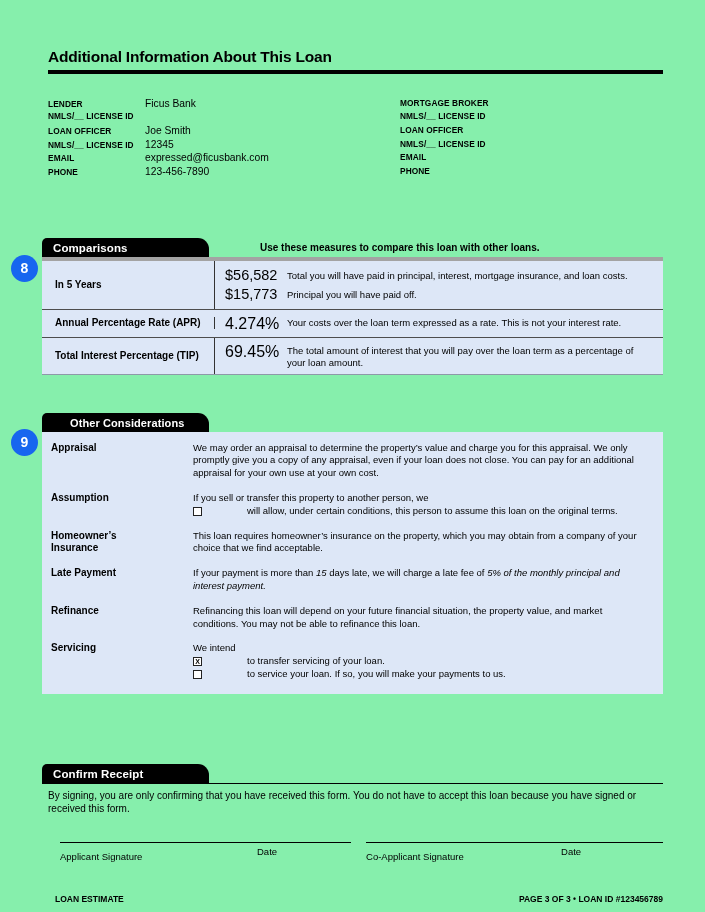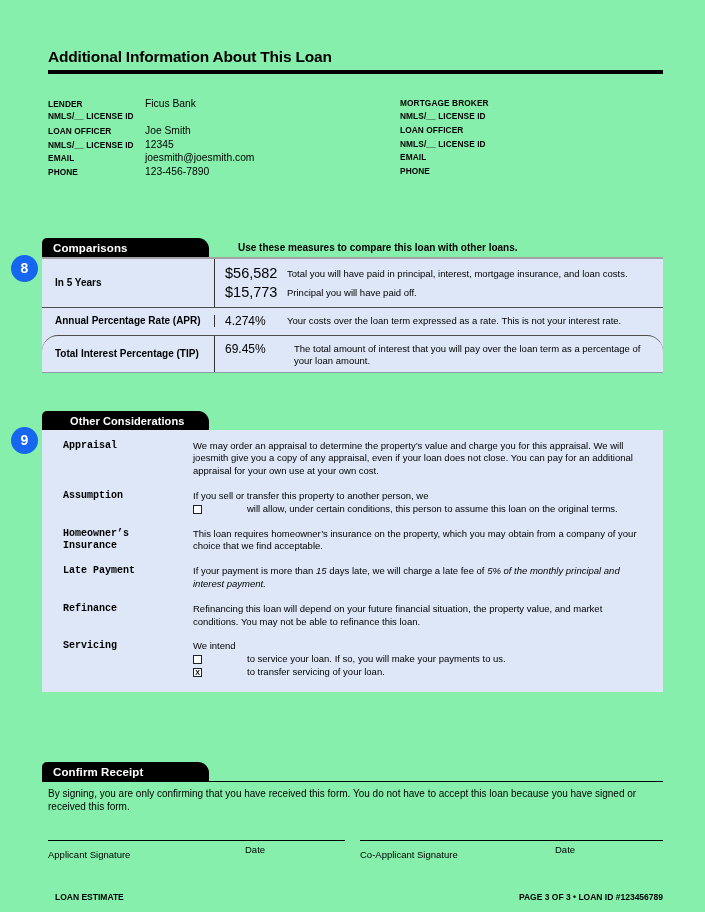--- a/index.html
+++ b/index.html
@@ -18,21 +18,21 @@
   .contacts { display:flex; margin:24px 0 0 6px; }
   .contact-col-left { width:352px; }
   .contact-col-right { flex:1; }
   .c-row { display:flex; align-items:baseline; height:13.7px; }
   .c-label { font-size:8.3px; font-weight:bold; letter-spacing:0.1px; width:97px; flex:none; }
   .contact-col-right .c-label { width:auto; }
   .c-value { font-size:10.3px; }
 
   
   .tabrow { display:flex; align-items:stretch; }
-  .tabrow.lined { border-bottom:2px solid #a3a3a3; }
+  .tabrow.lined { border-bottom:4px solid #a3a3a3;gap:22px; }
   .tabrow.lined-thin { border-bottom:1.5px solid #000; }
   .tab {
     background:#000; color:#fff; font-weight:bold; font-size:11.5px;
     width:167px; flex:none; padding:4px 0 3px 11px;
     border-radius:5px 11px 0 0; letter-spacing:0.1px;
   }
   .tabnote { font-size:10px; font-weight:bold; padding-left:29px; align-self:center; }
 
   
   .badge {
@@ -46,47 +46,47 @@
   .ctable { background:#dde7f7; border-bottom:1px solid #8e99a8; }
   .crow { display:flex; }
   .crow + .crow { border-top:1px solid #4d4d4d; }
   .clabel {
     width:173px; flex:none; padding:0 8px 0 13px; border-right:1.5px solid #333;
     font-weight:bold; font-size:10px; display:flex; align-items:center; line-height:11.5px;
   }
   .cvals { flex:1; padding:5px 10px 5px 10px; }
   .vline { display:flex; align-items:flex-start; }
   .amt { font-size:14.5px; width:62px; flex:none; line-height:19px; }
-  .amt-sm { font-size:12px; width:62px; flex:none; line-height:17px; }
+  .amt-sm { font-size:16px; width:62px; flex:none; line-height:17px; }
   .cdesc { font-size:9.5px; line-height:12px; padding-top:4px; max-width:378px; }
   .crow-single { align-items:center; }
   .crow-single .cvals { display:flex; align-items:center; }
 
   
   .sec-other { position:relative; margin-top:38px; }
   .bluebox { background:#dde7f7; padding:10px 0 13px 0; }
   .orow { display:flex; margin-top:12px; }
   .orow:first-child { margin-top:0; }
-  .olabel { width:151px; flex:none; padding-left:21px; font-weight:bold; font-size:10px; line-height:12.5px;font-family:Liberation Mono, monospace; }
+  .olabel { width:151px; flex:none; padding-left:9px; font-weight:bold; font-size:10px; line-height:12.5px; }
   .otext { flex:1; font-size:9.5px; line-height:12.8px; padding-right:14px; }
   .cbline { display:flex; align-items:center;gap:40px; }
   .cb {
     width:9px; height:9px; border:1px solid #222; background:#fff; flex:none;
     margin-right:5px; font-size:7px; font-weight:bold; line-height:8px; text-align:center; color:#000;
   }
   .it { font-style:italic; }
 
   
   .sec-confirm { position:relative; margin-top:70px; }
   .confirm-text { font-size:10px; line-height:13px; margin:5px 0 0 6px; }
 
   
   .sig-area { display:flex; margin:27px 0 0 6px; }
   .sigcol { position:relative; border-top:1.5px solid #000; padding-top:3px; }
-  .sigcol-a { width:297px; margin-right:15px; }
+  .sigcol-a { width:297px; margin-right:15px;margin-left:12px; }
   .sigcol-b { width:303px; }
   .sig-label { font-size:9.5px; }
   .sig-date { position:absolute; top:3px; font-size:9.5px; }
   .sigcol-a .sig-date { left:197px; }
   .sigcol-b .sig-date { left:195px; }
 
   
   .footer { display:flex; justify-content:space-between; margin:30px 0 0 13px; font-size:8.5px; font-weight:bold; }
 </style>
 </head>
@@ -111,21 +111,21 @@
         <div class="c-row">
           <span class="c-label">LOAN OFFICER</span>
           <span class="c-value">Joe Smith</span>
         </div>
         <div class="c-row">
           <span class="c-label">NMLS/__ LICENSE ID</span>
           <span class="c-value">12345</span>
         </div>
         <div class="c-row">
           <span class="c-label">EMAIL</span>
-          <span class="c-value">joesmith@joesmith.com</span>
+          <span class="c-value">expressed@ficusbank.com</span>
         </div>
         <div class="c-row">
           <span class="c-label">PHONE</span>
           <span class="c-value">123-456-7890</span>
         </div>
       </div>
       <div class="contact-col-right">
         <div class="c-row">
           <span class="c-label">MORTGAGE BROKER</span>
         </div>
@@ -167,40 +167,40 @@
             </div>
           </div>
         </div>
         <div class="crow crow-single" style="min-height:28px;">
           <div class="clabel">Annual Percentage Rate (APR)</div>
           <div class="cvals">
             <span class="amt-sm">4.274%</span>
             <span class="cdesc" style="padding-top:0;">Your costs over the loan term expressed as a rate. This is not your interest rate.</span>
           </div>
         </div>
-        <div class="crow" style="min-height:36px;border-radius:16px;">
+        <div class="crow" style="min-height:36px;">
           <div class="clabel">Total Interest Percentage (TIP)</div>
           <div class="cvals" style="display:flex;">
             <span class="amt-sm">69.45%</span>
-            <span class="cdesc" style="padding-top:2px;margin-left:7px;">The total amount of interest that you will pay over the loan term as a percentage of your loan amount.</span>
+            <span class="cdesc" style="padding-top:2px;">The total amount of interest that you will pay over the loan term as a percentage of your loan amount.</span>
           </div>
         </div>
       </div>
     </div>
 
     <div class="sec-other">
       <div class="badge" style="top:16px;">9</div>
       <div class="tabrow">
         <div class="tab" style="font-size:11px;padding-left:28px;">Other Considerations</div>
       </div>
       <div class="bluebox">
 
         <div class="orow">
           <div class="olabel">Appraisal</div>
-          <div class="otext">We may order an appraisal to determine the property’s value and charge you for this appraisal. We will joesmith give you a copy of any appraisal, even if your loan does not close. You can pay for an additional appraisal for your own use at your own cost.</div>
+          <div class="otext">We may order an appraisal to determine the property’s value and charge you for this appraisal. We only promptly give you a copy of any appraisal, even if your loan does not close. You can pay for an additional appraisal for your own use at your own cost.</div>
         </div>
 
         <div class="orow">
           <div class="olabel">Assumption</div>
           <div class="otext">
             <div>If you sell or transfer this property to another person, we</div>
             <div class="cbline">
               <span class="cb"></span>
               <span>will allow, under certain conditions,  this person to assume this loan on the original terms.</span>
             </div>
@@ -220,26 +220,26 @@
         <div class="orow">
           <div class="olabel">Refinance</div>
           <div class="otext">Refinancing this loan will depend on your future financial situation, the property value, and market conditions. You may not be able to refinance this loan.</div>
         </div>
 
         <div class="orow">
           <div class="olabel">Servicing</div>
           <div class="otext">
             <div>We intend</div>
             <div class="cbline">
+              <span class="cb">X</span>
+              <span>to transfer servicing of your loan.</span>
+            </div>
+            <div class="cbline">
               <span class="cb"></span>
               <span>to service your loan. If so, you will make your payments to us.</span>
-            </div>
-            <div class="cbline">
-              <span class="cb">X</span>
-              <span>to transfer servicing of your loan.</span>
             </div>
           </div>
         </div>
 
       </div>
     </div>
 
     <div class="sec-confirm">
       <div class="tabrow lined-thin">
         <div class="tab">Confirm Receipt</div>

